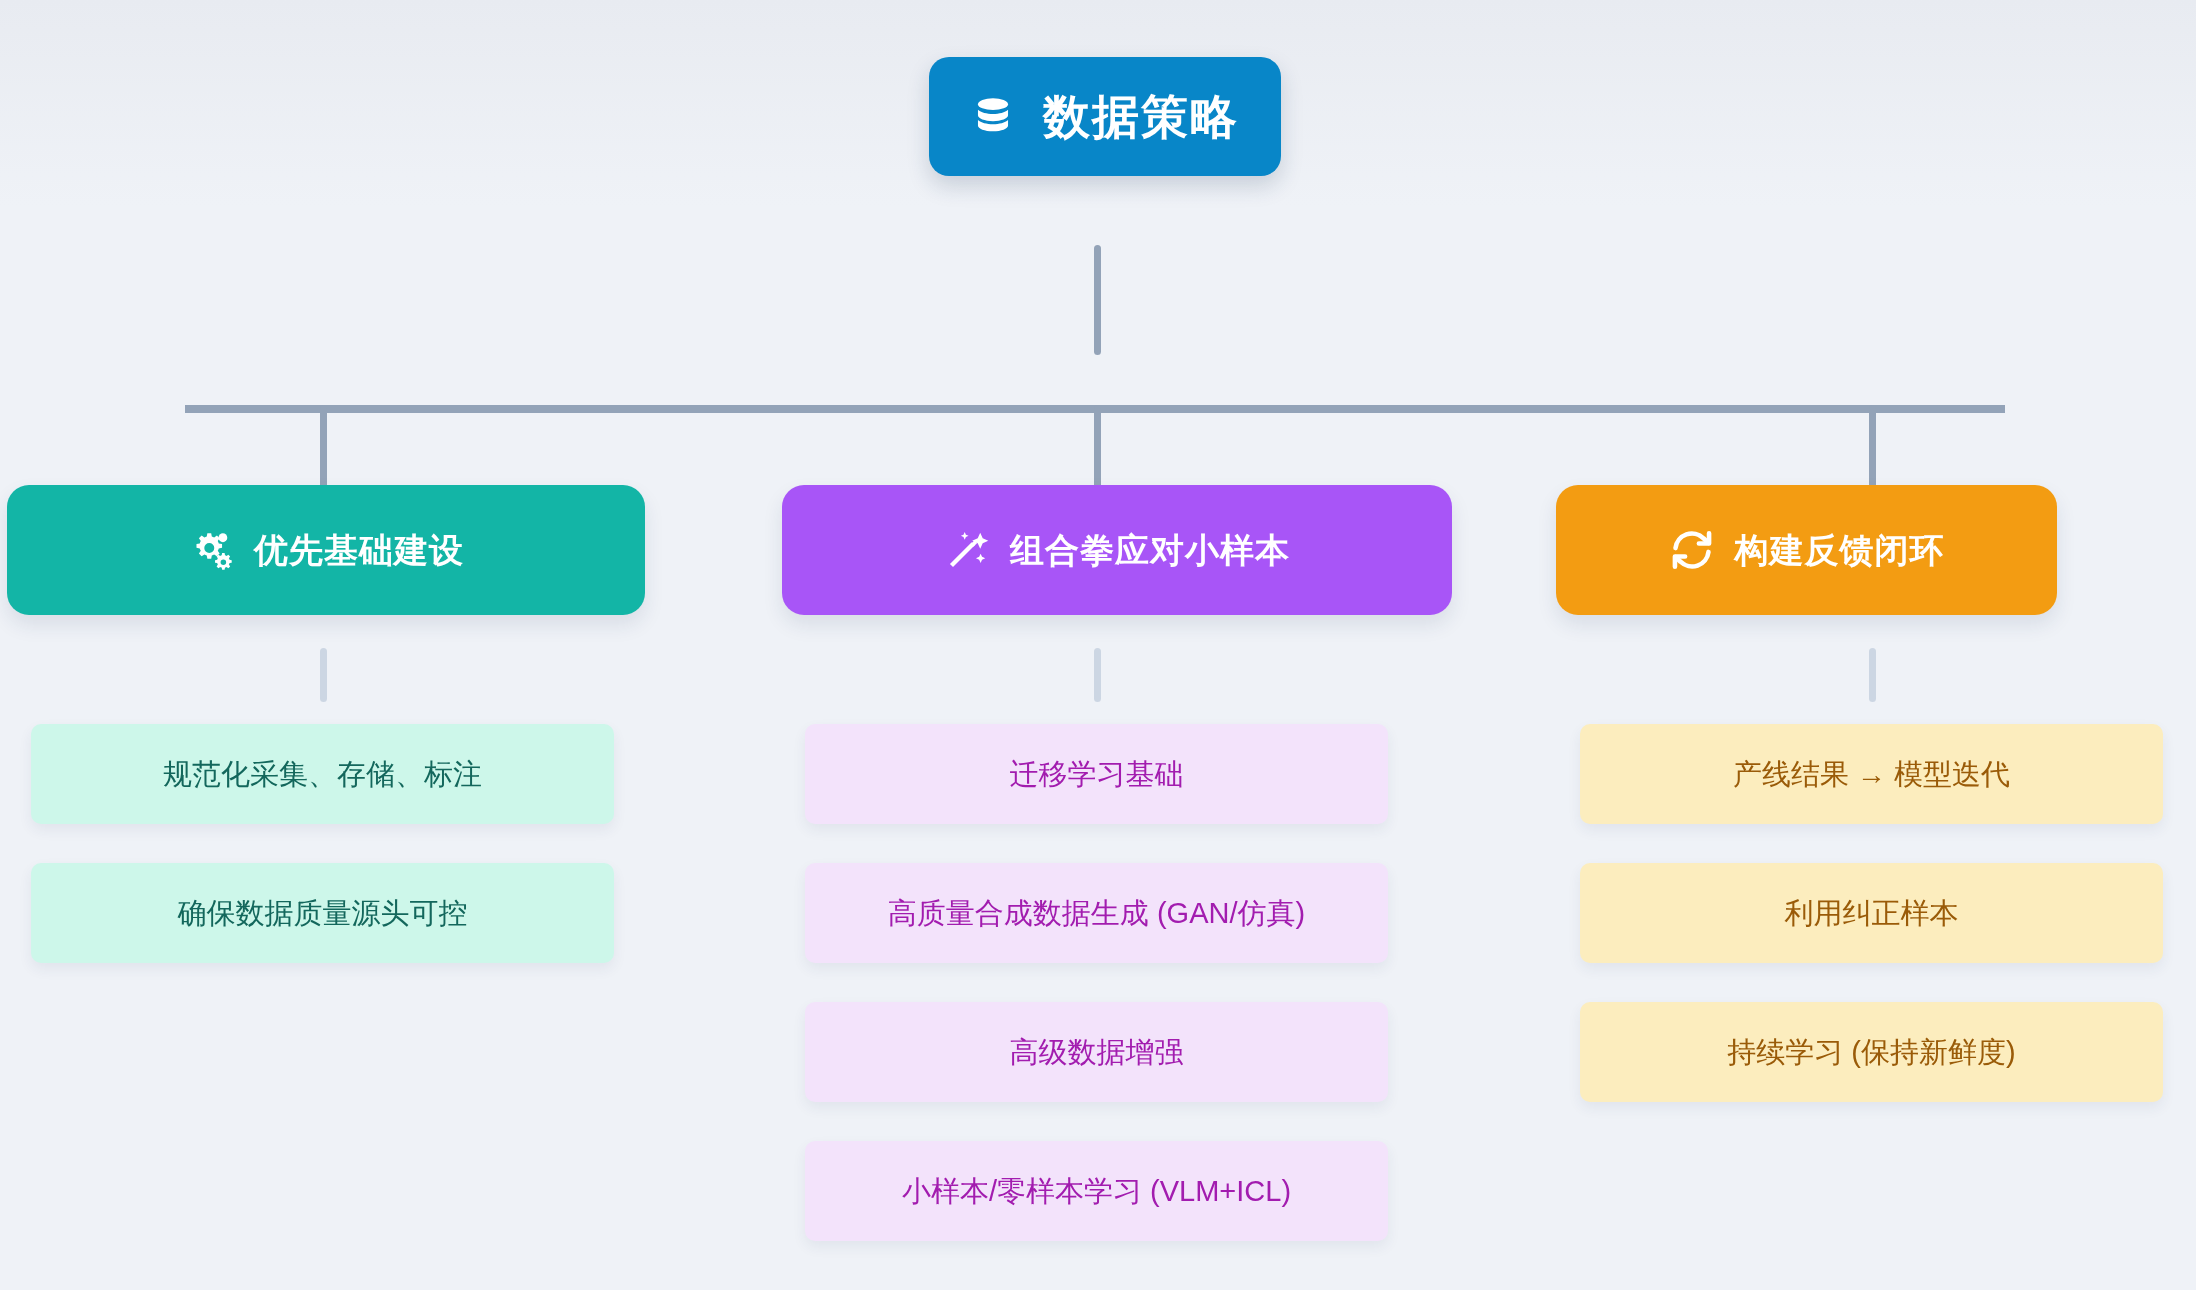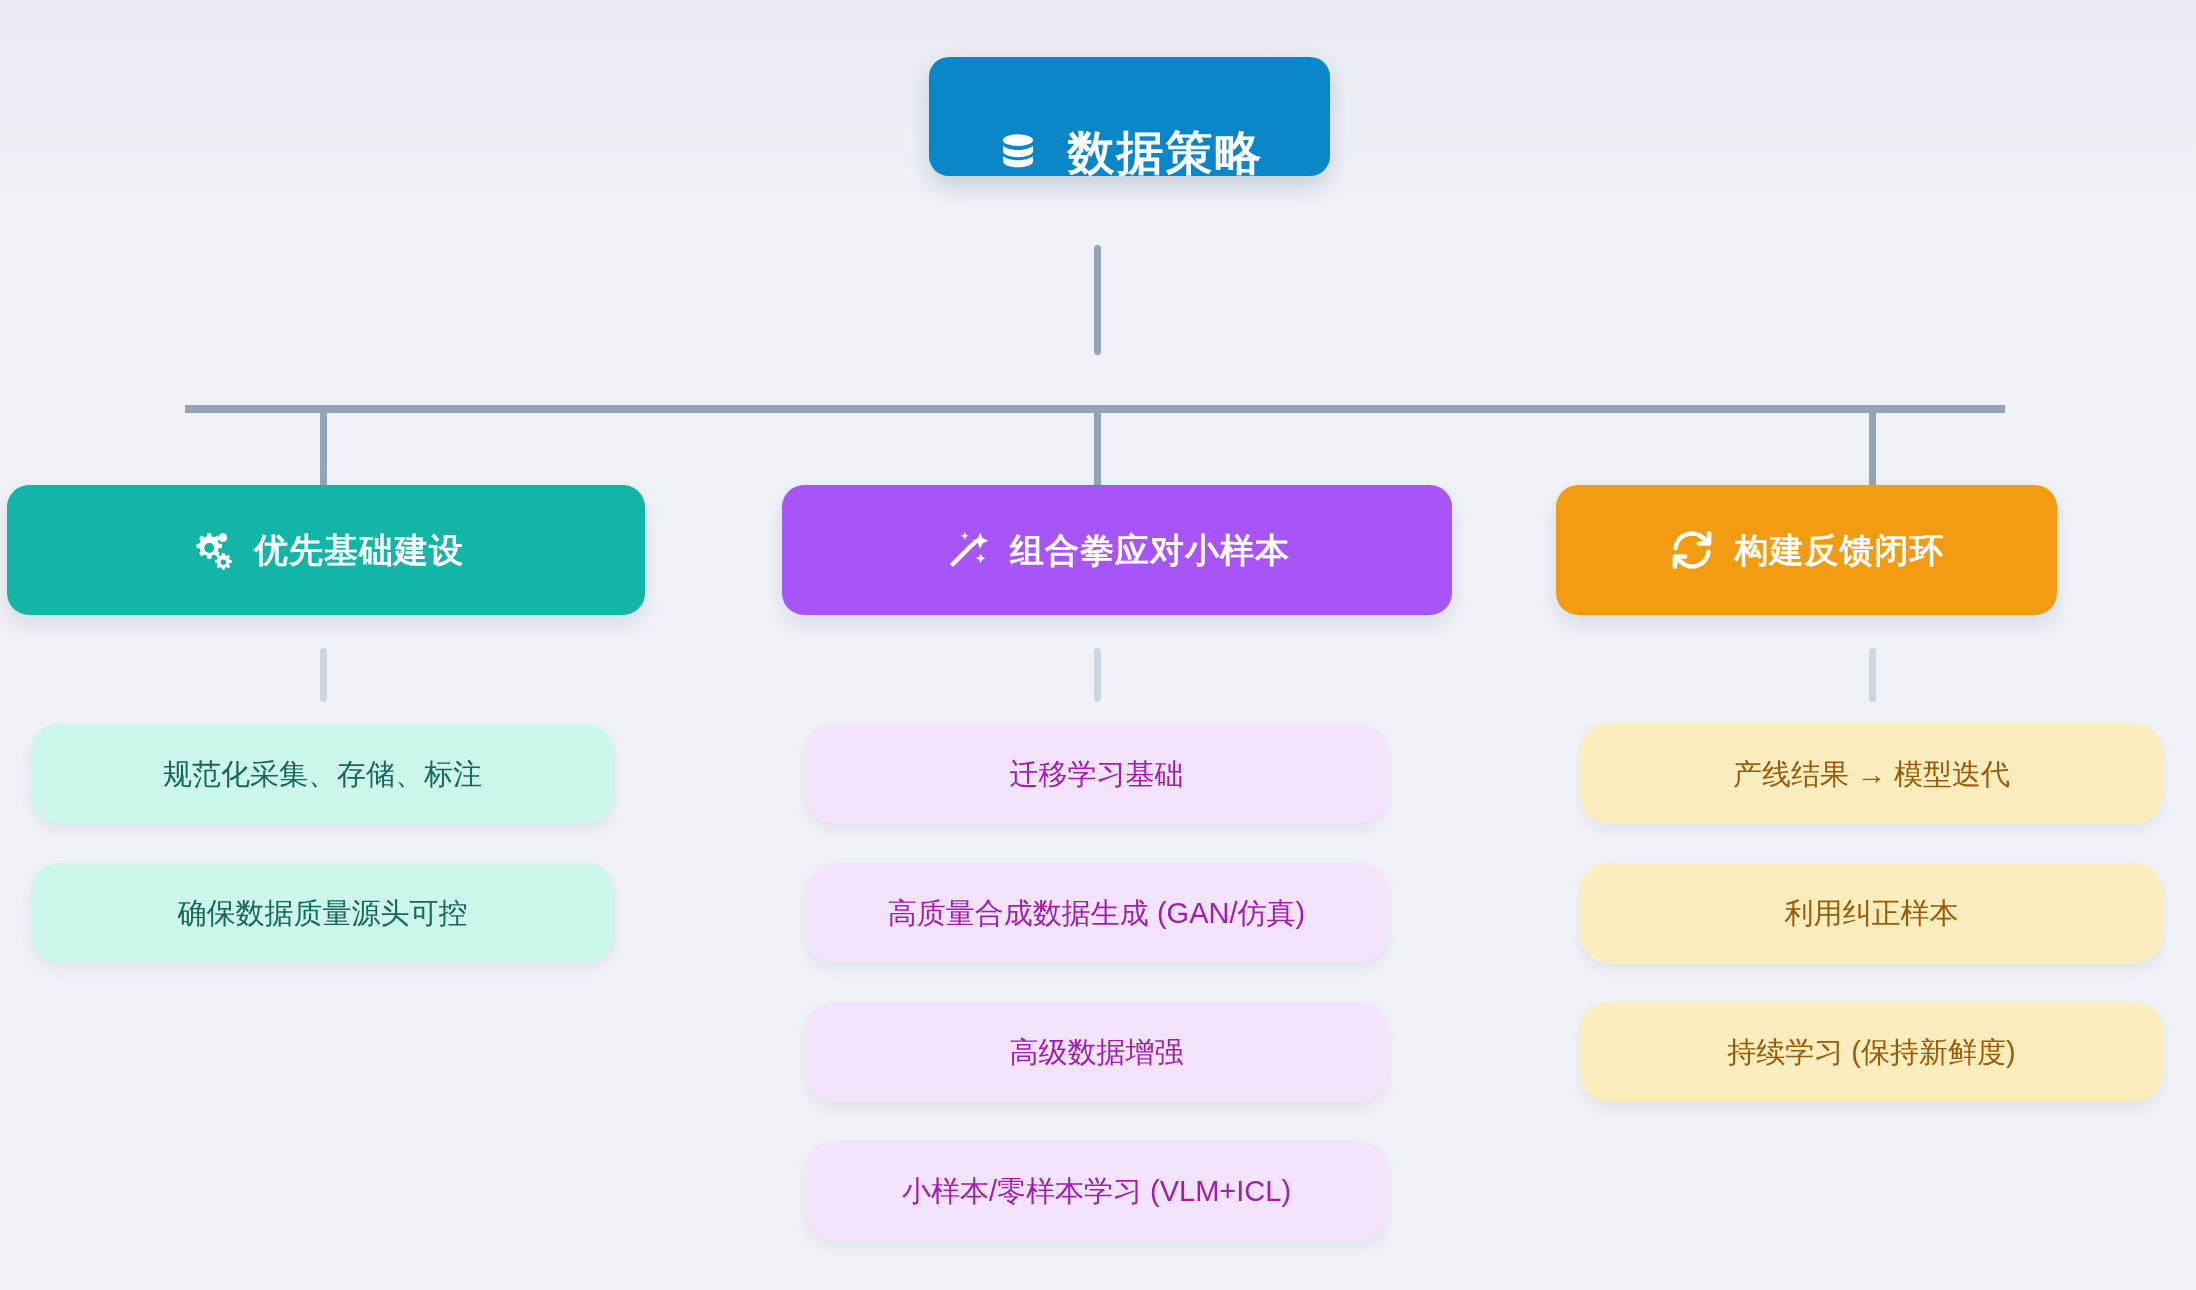--- a/index.html
+++ b/index.html
@@ -20,27 +20,27 @@
     width: 2196px;
     height: 1290px;
     background: linear-gradient(180deg, #e8ebf1 0%, #eff2f7 16%, #eff2f7 100%);
   }
 
   
   .root-node {
     position: absolute;
     left: 929px;
     top: 57px;
-    width: 401px;
+    width: 352px;
     height: 119px;
     border-radius: 20px;
     background: #0886c8;
     box-shadow: 0 10px 22px rgba(25, 55, 90, 0.18);
     display: flex;
-    align-items: flex-end;
+    align-items: center;
     justify-content: center;
     gap: 28px;
     box-sizing: border-box;
   }
   .root-label {
     color: #ffffff;
     font-size: 47px;
     font-weight: bold;
     letter-spacing: 2px;
     line-height: 1;
@@ -119,21 +119,21 @@
     display: flex;
     flex-direction: column;
     gap: 39px;
   }
   .leaf-col-1 { left: 31px;   width: 583px; }
   .leaf-col-2 { left: 805px;  width: 583px; }
   .leaf-col-3 { left: 1580px; width: 583px; }
 
   .leaf {
     height: 100px;
-    border-radius: 28px;
+    border-radius: 10px;
     display: flex;
     align-items: center;
     justify-content: center;
     text-align: center;
     box-sizing: border-box;
     padding: 0 18px;
     font-size: 29px;
     line-height: 1.25;
     box-shadow: 0 6px 14px rgba(40, 60, 95, 0.07);
   }

